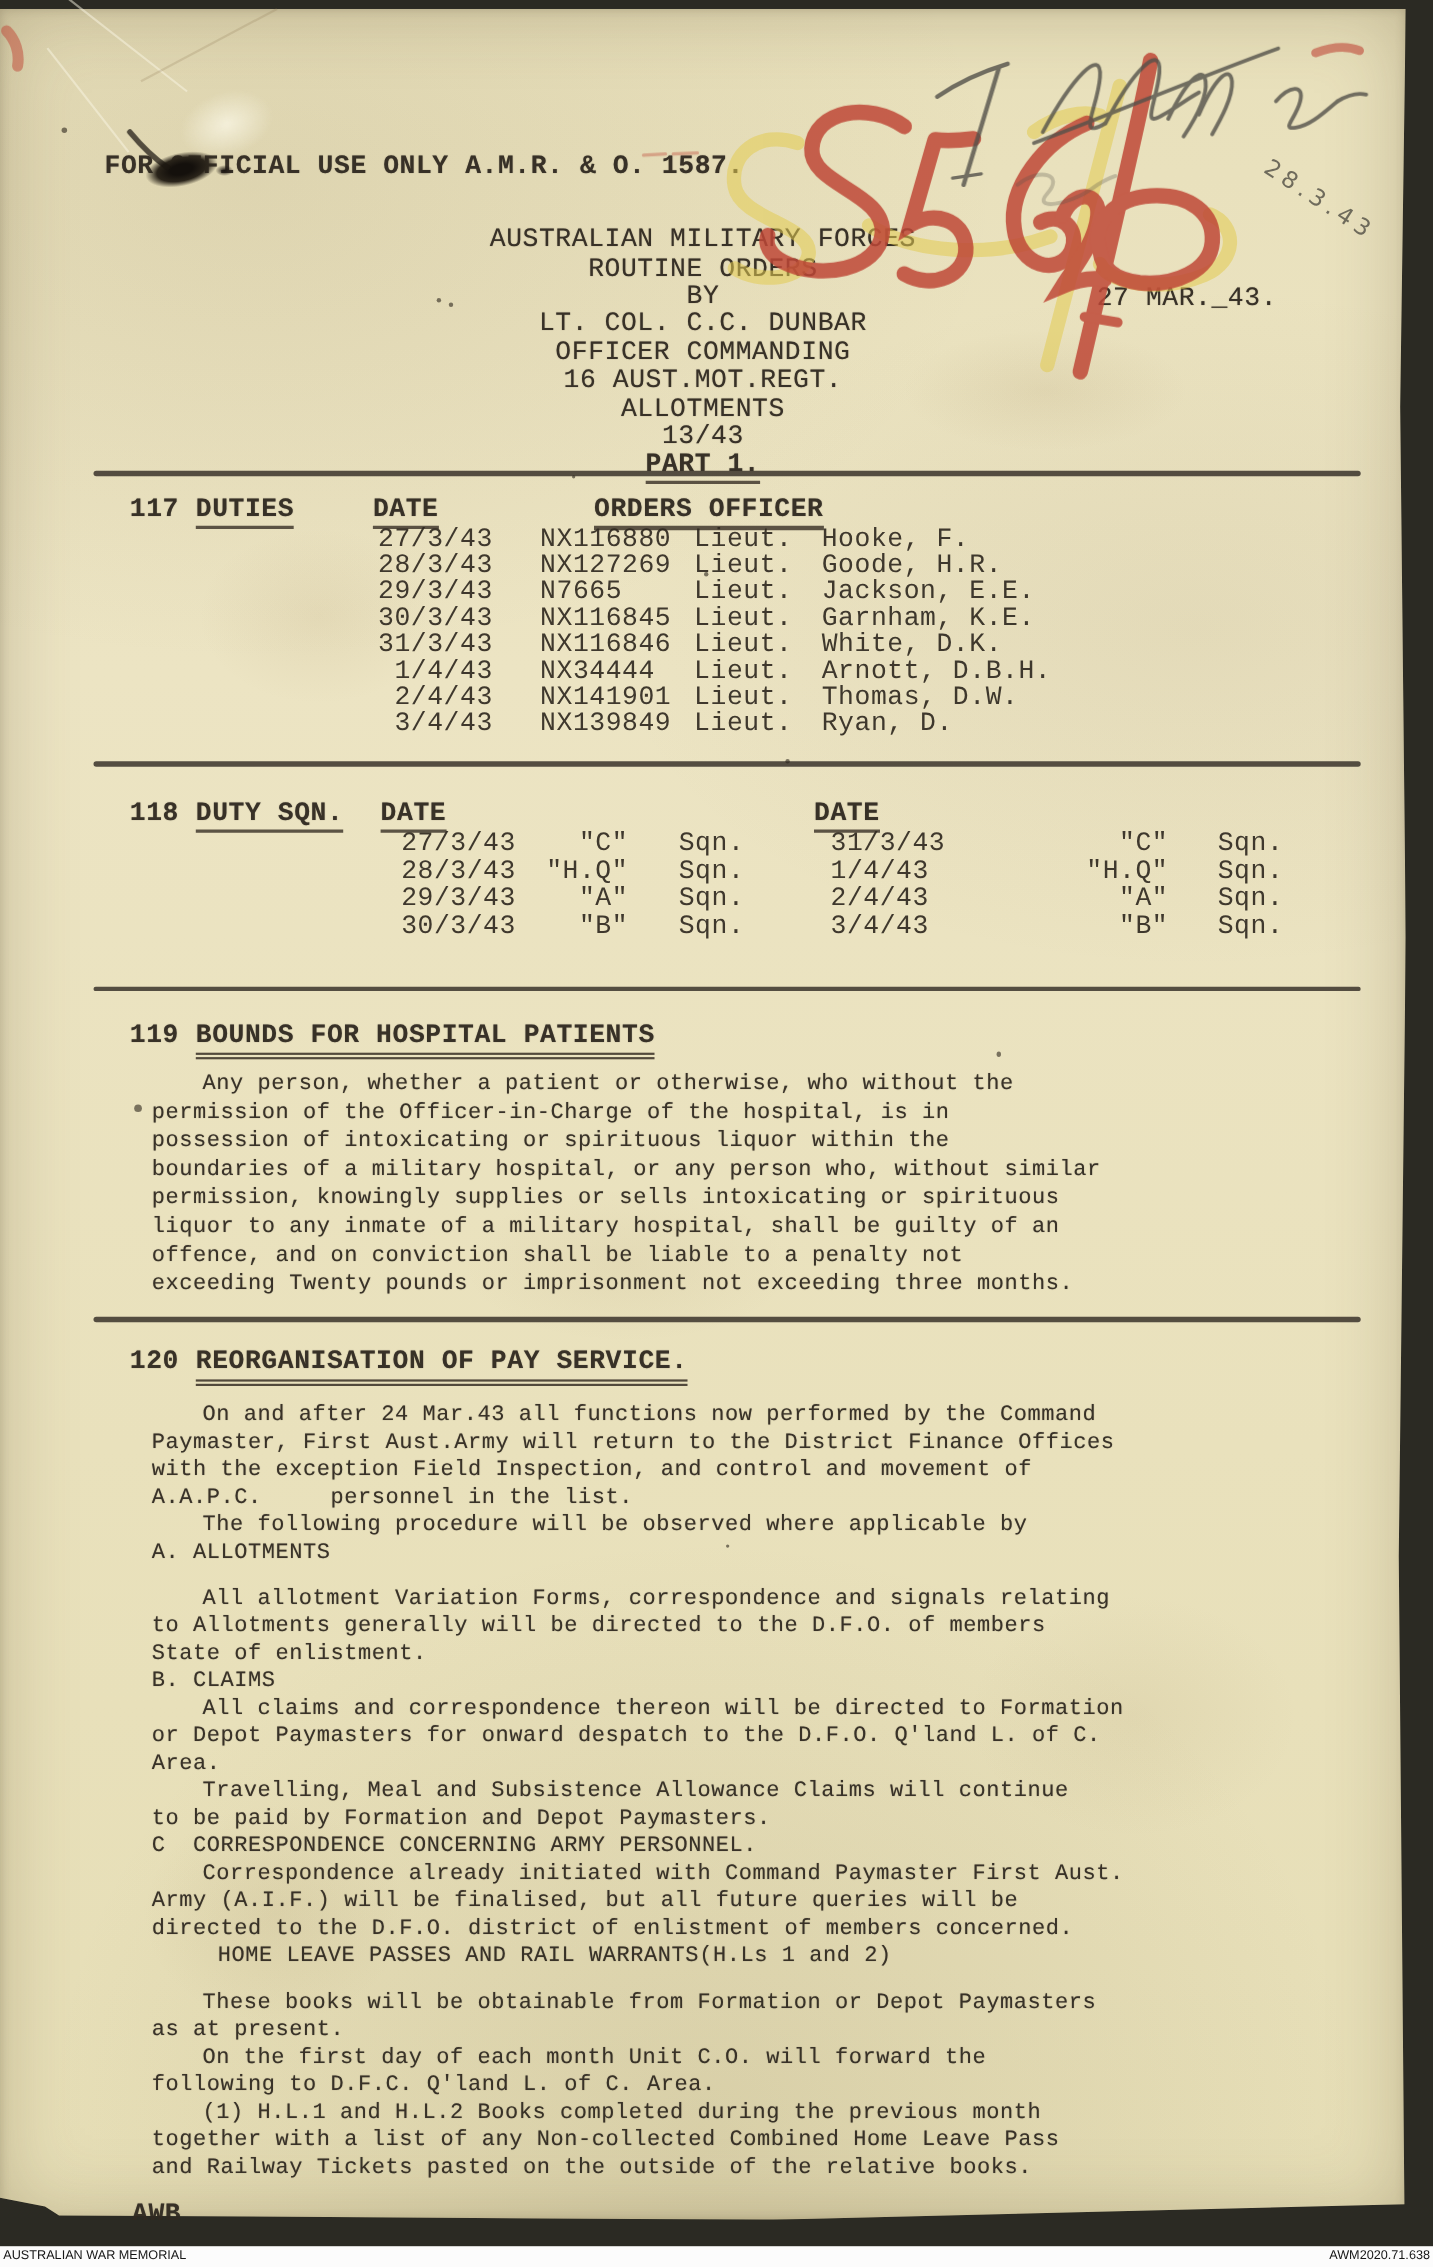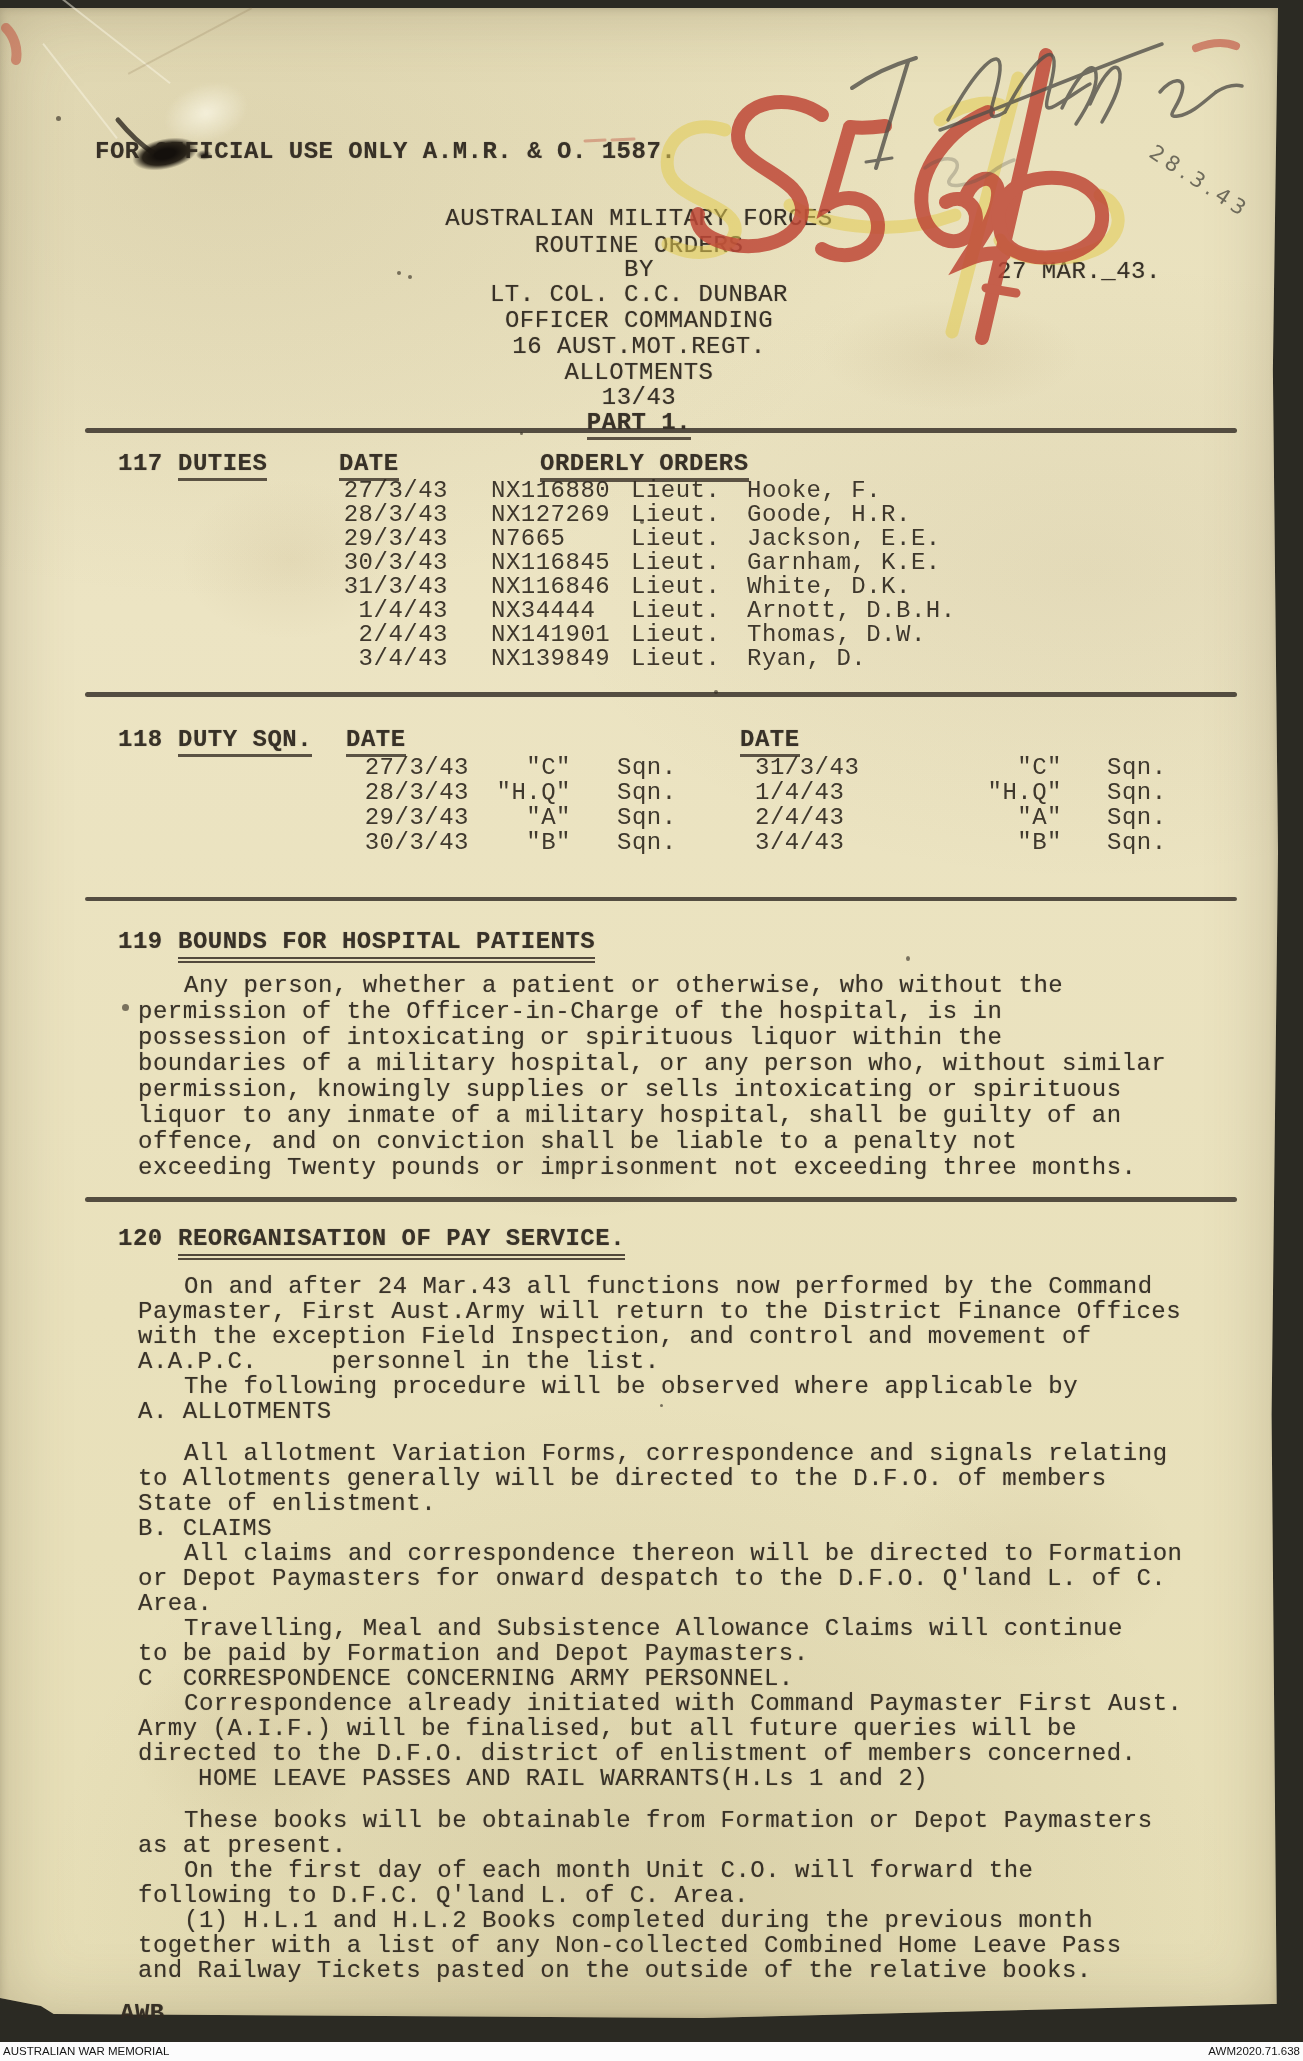--- a/index.html
+++ b/index.html
@@ -30,21 +30,21 @@
   .t117 .cd{left:259px;width:165px;text-align:right;}
   .t117 .cr{left:467px;} .t117 .ck{left:607px;} .t117 .cn{left:723px;}
   .t118 .d1{left:280px;width:165px;text-align:right;}
   .t118 .s1{left:450px;width:97px;text-align:right;}
   .t118 .u1{left:593px;}
   .t118 .d2{left:731px;}
   .t118 .s2{left:940px;width:98px;text-align:right;}
   .t118 .u2{left:1083px;}
   .para{position:absolute;left:138px;width:1120px;}
   .p119{top:973px;} .p120{top:1274px;}
-  .pline{height:25px;line-height:25px;color:rgba(48,41,33,.92);font-size:24px;letter-spacing:.5px;white-space:pre;text-shadow:0 0 1px rgba(57,50,42,.45);}
+  .pline{height:25px;line-height:25px;color:rgba(48,41,33,.92);font-size:20px;letter-spacing:.5px;white-space:pre;text-shadow:0 0 1px rgba(57,50,42,.45);}
   .p119 .pline{height:26px;line-height:26px;}
   .ind{padding-left:46px;} .ind2{padding-left:60px;} .g8{margin-top:17px;}
   .caption{position:absolute;left:0;top:2042px;width:1303px;height:19px;background:#fcfcfc;
            font-family:"Liberation Sans","DejaVu Sans",sans-serif;font-size:11.5px;color:#161616;line-height:19px;}
   .caption .lft{position:absolute;left:3px;top:0;}
   .caption .rgt{position:absolute;right:3px;top:0;}
   .overlay{position:absolute;left:0;top:0;pointer-events:none;}
   .pencil-date{position:absolute;left:1158px;top:140px;transform:rotate(33deg);transform-origin:left top;
     font-family:"DejaVu Sans",sans-serif;font-size:21px;color:rgba(80,77,68,.8);letter-spacing:5px;}
   .blot{position:absolute;left:130px;top:138px;width:70px;height:32px;transform:rotate(-12deg);
@@ -87,21 +87,21 @@
   <div class="typed hline" style="top:359px">ALLOTMENTS</div>
   <div class="typed hline" style="top:384px">13/43</div>
   <div class="typed hline" style="top:409px"><span class="u3 b">PART 1.</span></div>
   <div class="typed" style="left:997px;top:258px">27 MAR._43.</div>
 
   <div class="rule" style="top:428px"></div>
 
   <div class="typed b" style="left:118px;top:450px">117</div>
   <div class="typed b" style="left:178px;top:450px"><span class="u3">DUTIES</span></div>
   <div class="typed b" style="left:339px;top:450px"><span class="u3">DATE</span></div>
-  <div class="typed b" style="left:540px;top:450px"><span class="u4">ORDERLY ORDERS</span></div>
+  <div class="typed b" style="left:540px;top:450px"><span class="u4">ORDERS OFFICER</span></div>
   <div class="t117">
 
       <div class="rw">
         <span class="cd">27/3/43</span>
         <span class="cr">NX116880</span>
         <span class="ck">Lieut.</span>
         <span class="cn">Hooke, F.</span>
       </div>
 
       <div class="rw">

